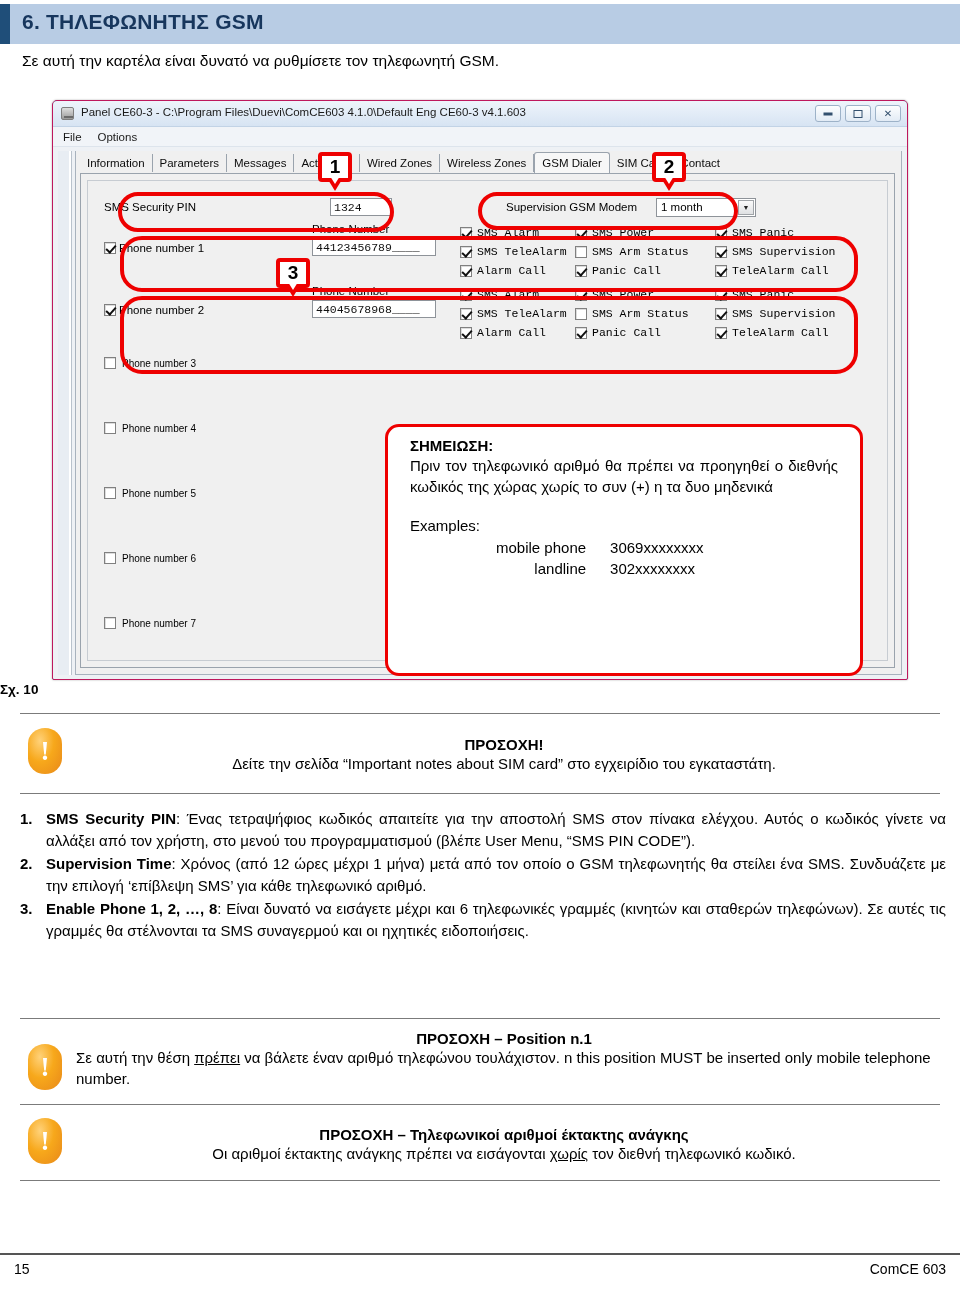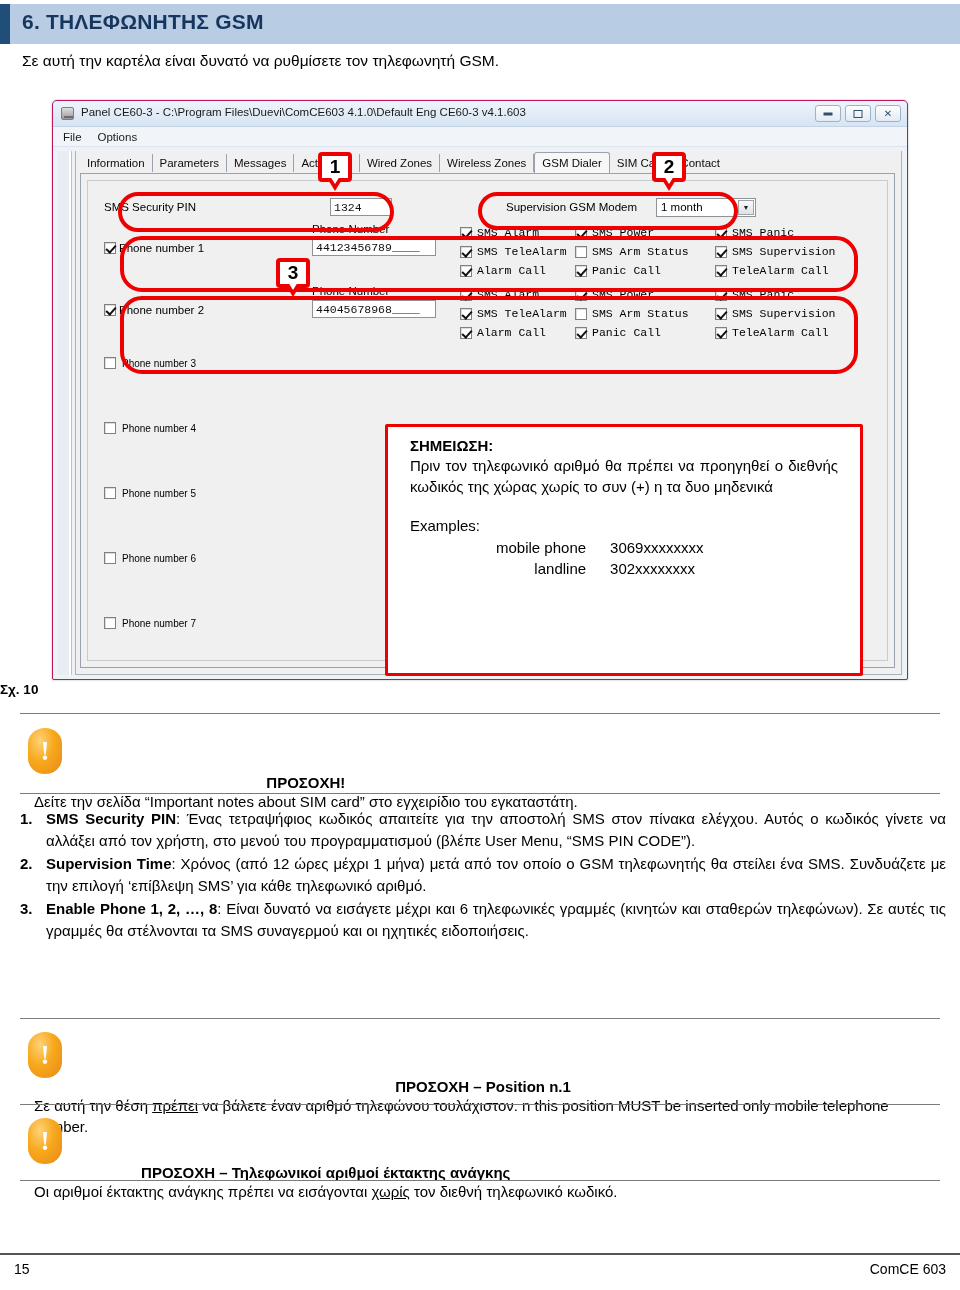--- a/index.html
+++ b/index.html
@@ -251,21 +251,21 @@
   .co1 { left: 318px; top: 152px; }
   .co2 { left: 652px; top: 152px; }
   .co3 { left: 276px; top: 258px; }
 
   
   .note-box {
     position: absolute;
     left: 385px; top: 424px; width: 478px; height: 252px;
     background: #ffffff;
     border: 3px solid #ee0000;
-    border-radius: 2px;
+    border-radius: 14px;
     padding: 10px 22px;
     z-index: 5;
   }
   .note-title { font-size: 15px; font-weight: bold; margin-bottom: 2px; }
   .note-text {
     font-size: 15px; line-height: 1.38;
     text-align: justify; text-align-last: left;
   }
   .note-ex-label { font-size: 15px; margin-top: 20px; }
   .note-ex-table { margin-top: 2px; margin-left: 84px; font-size: 15px; }
@@ -278,21 +278,21 @@
     text-align: left; font-size: 13.5px; font-weight: bold;
   }
 
   
   .rule {
     position: absolute; left: 20px; width: 920px; height: 0;
     border-top: 1px solid #7b7b7b;
   }
   .warn {
     position: absolute; left: 20px; width: 920px;
-    display: flex; align-items: flex-start; flex-direction: column;
+    display: flex; align-items: flex-end;
   }
   .warn-icon {
     flex: 0 0 auto;
     width: 34px; height: 46px;
     margin-top: 2px; margin-left: 8px;
     border-radius: 50% / 34%;
     background: radial-gradient(ellipse at 35% 28%, #ffd27a 0%, #f7a81b 45%, #e8881a 100%);
     position: relative;
   }
   .warn-icon::after {

